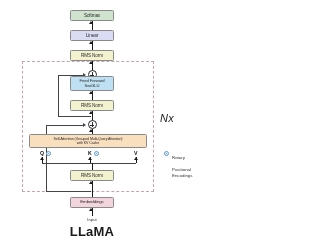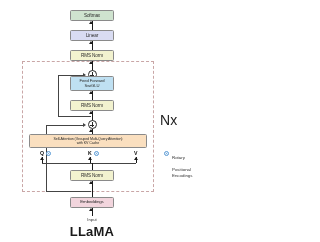--- a/index.html
+++ b/index.html
@@ -79,23 +79,24 @@
 
   
   .nx-box {
     position: absolute;
     box-sizing: border-box;
     border: 1px dashed #c9a6a6;
     background: transparent;
   }
   .nx-label {
     position: absolute;
-    font-size: 14px;
+    font-size: 11px;
     color: #222;
     letter-spacing: 0.2px;
+    font-style: italic;
   }
 
   
   .qkv {
     position: absolute;
     font-size: 5.2px;
     font-weight: bold;
     color: #111;
   }
   .rope-dot {

